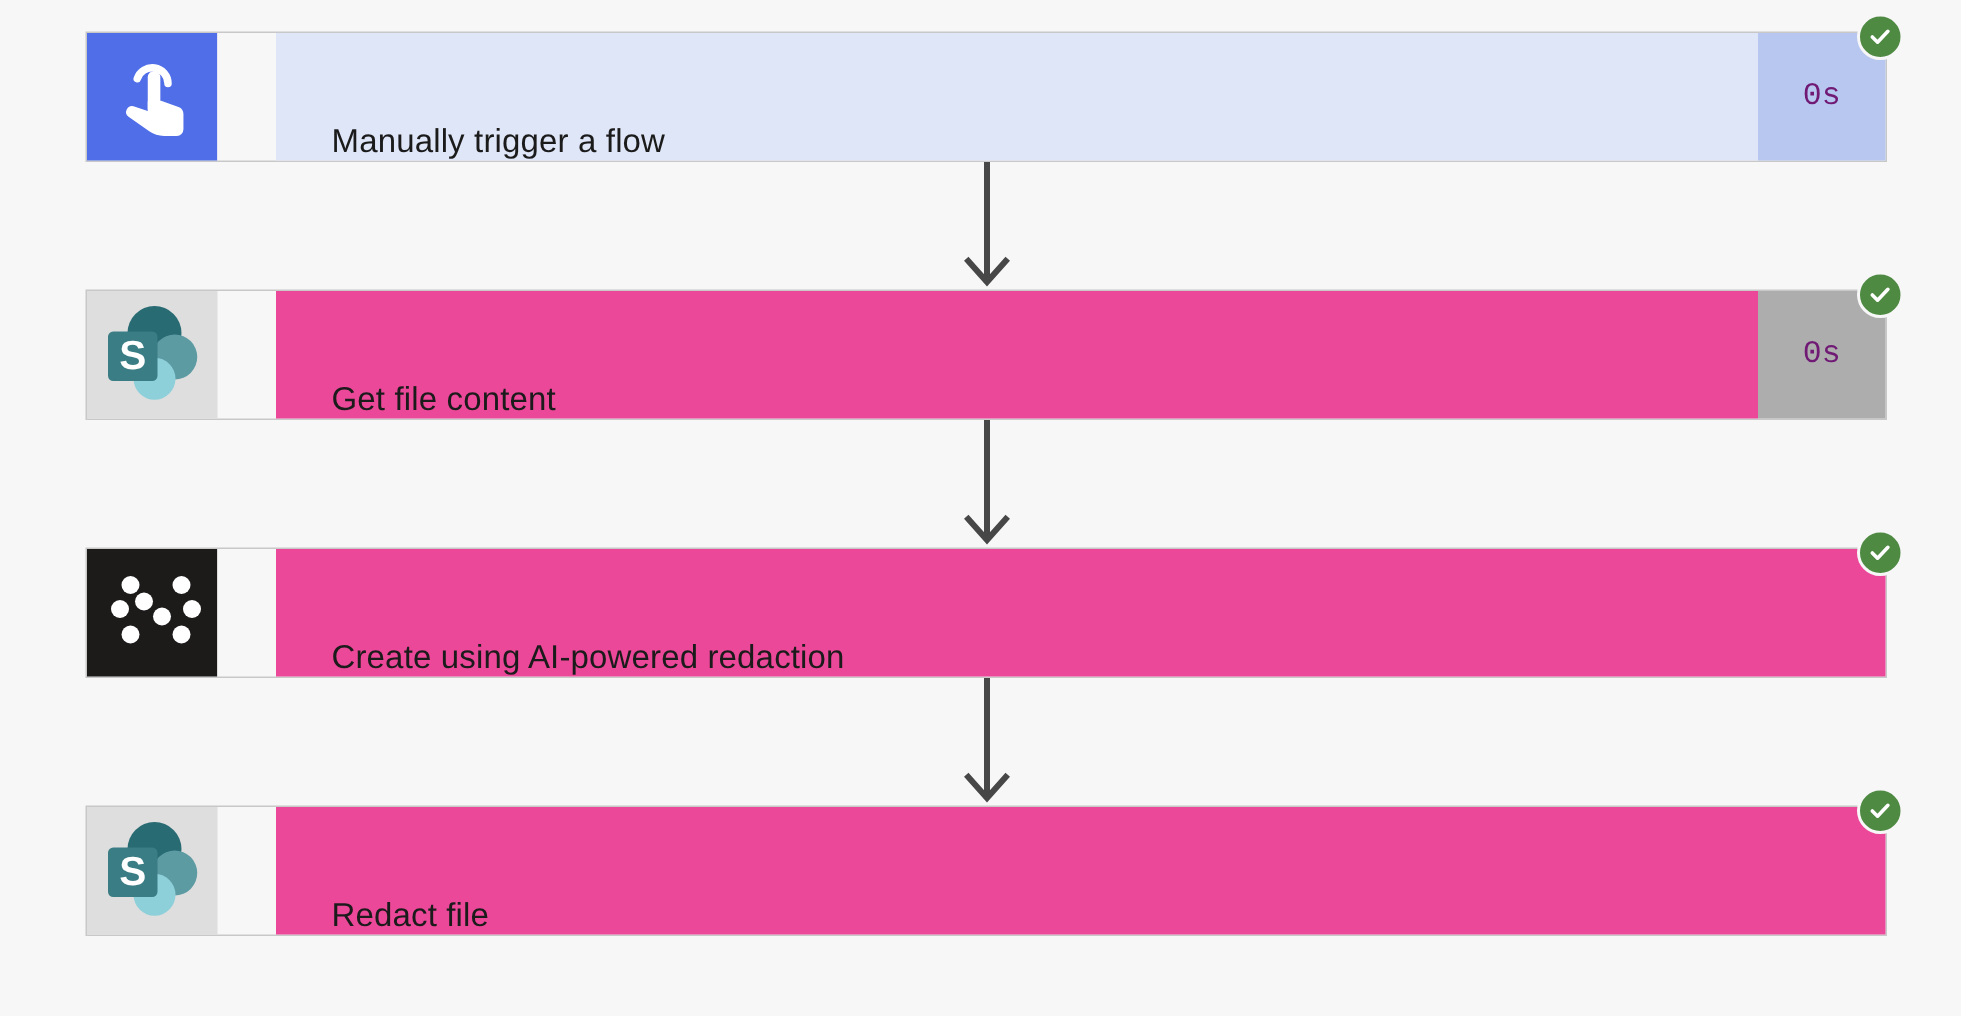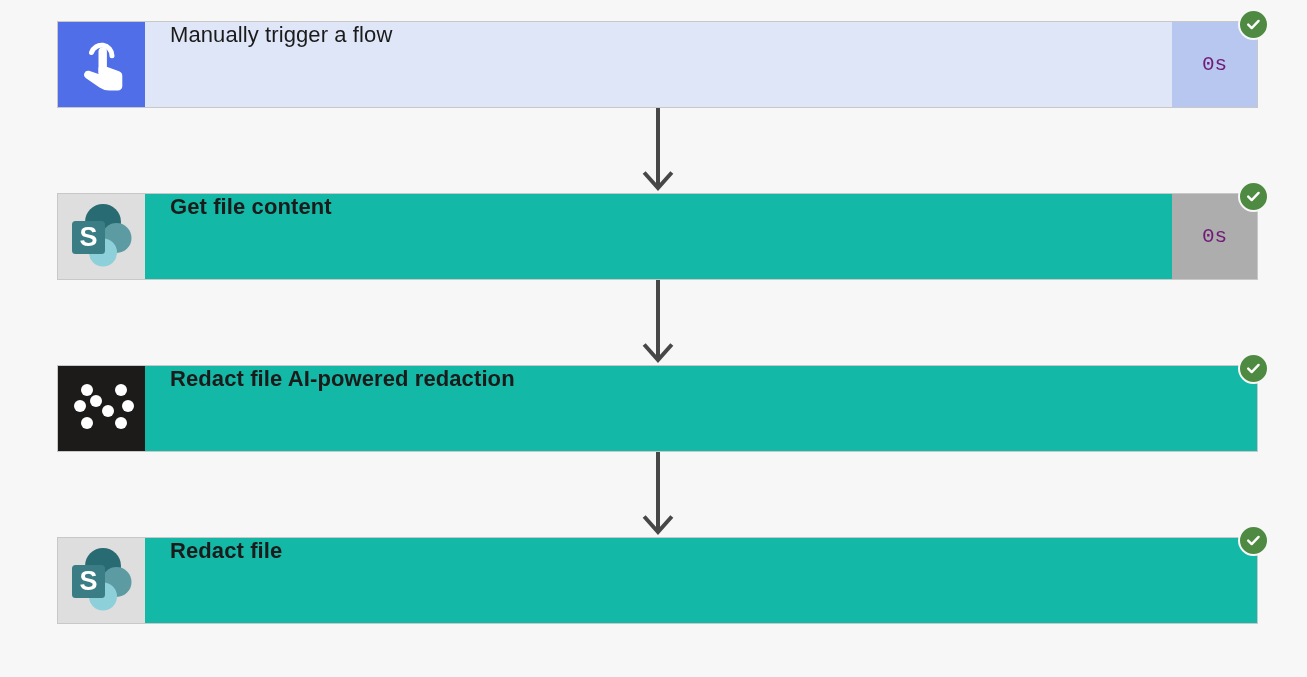--- a/index.html
+++ b/index.html
@@ -42,23 +42,24 @@
     height: 100%;
     display: flex;
     align-items: center;
     justify-content: center;
     overflow: hidden;
   }
 
   .row-body {
     flex: 1 1 auto;
     display: flex;
-    align-items: flex-start;
-    padding-left: 25px;
+    align-items: flex-end;
+    padding-left: 37px;
     overflow: hidden;
+    margin-left: 39px;
   }
 
   .row-title {
     font-size: 22px;
     line-height: 26px;
     color: #1b1b1b;
     letter-spacing: 0.1px;
     white-space: nowrap;
   }
 
@@ -70,21 +71,21 @@
     align-items: center;
     justify-content: center;
     font-size: 21px;
     color: #701a75;
     font-family: Liberation Mono, monospace;
   }
 
   
   .row-trigger .row-body    { background: #dfe6f7; }
   .row-trigger .row-duration{ background: #b7c7ef; }
-  .row-action  .row-body    { background: #14b8a6; font-weight: bold; }
+  .row-action  .row-body    { background: #ec4899; }
   .row-action  .row-duration{ background: #adadad; }
 
   
   .status-badge {
     position: absolute;
     right: -12px;
     top: -13px;
     width: 31px;
     height: 31px;
     border-radius: 50%;
@@ -199,21 +200,21 @@
           <circle cx="38" cy="36" r="6"></circle>
           <circle cx="70" cy="41" r="6"></circle>
           <circle cx="50" cy="46" r="6"></circle>
           <circle cx="29" cy="58" r="6"></circle>
           <circle cx="63" cy="58" r="6"></circle>
         </g>
       </svg>
     </div>
 
     <div class="row-body">
-      <span class="row-title">Redact file AI-powered redaction</span>
+      <span class="row-title">Create using AI-powered redaction</span>
     </div>
 
 
     <div class="status-badge">
       <svg width="17" height="17" viewBox="0 0 17 17">
         <path d="M3.2 8.6 L6.7 12.1 L13.6 4.9" fill="none" stroke="#ffffff" stroke-width="2.4" stroke-linecap="round" stroke-linejoin="round"></path>
       </svg>
     </div>
   </div>
 

